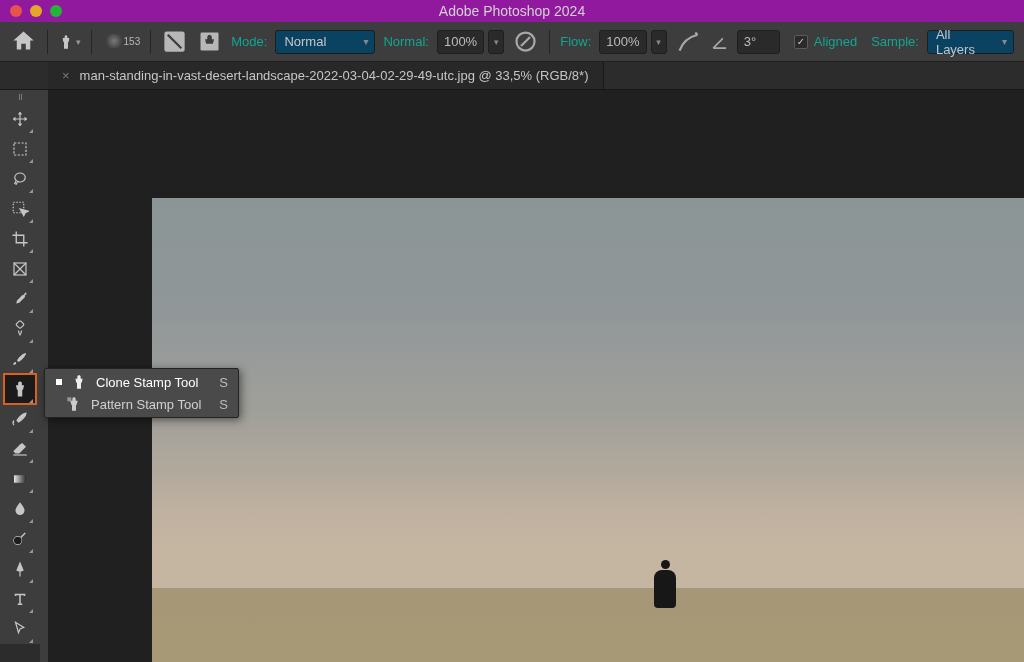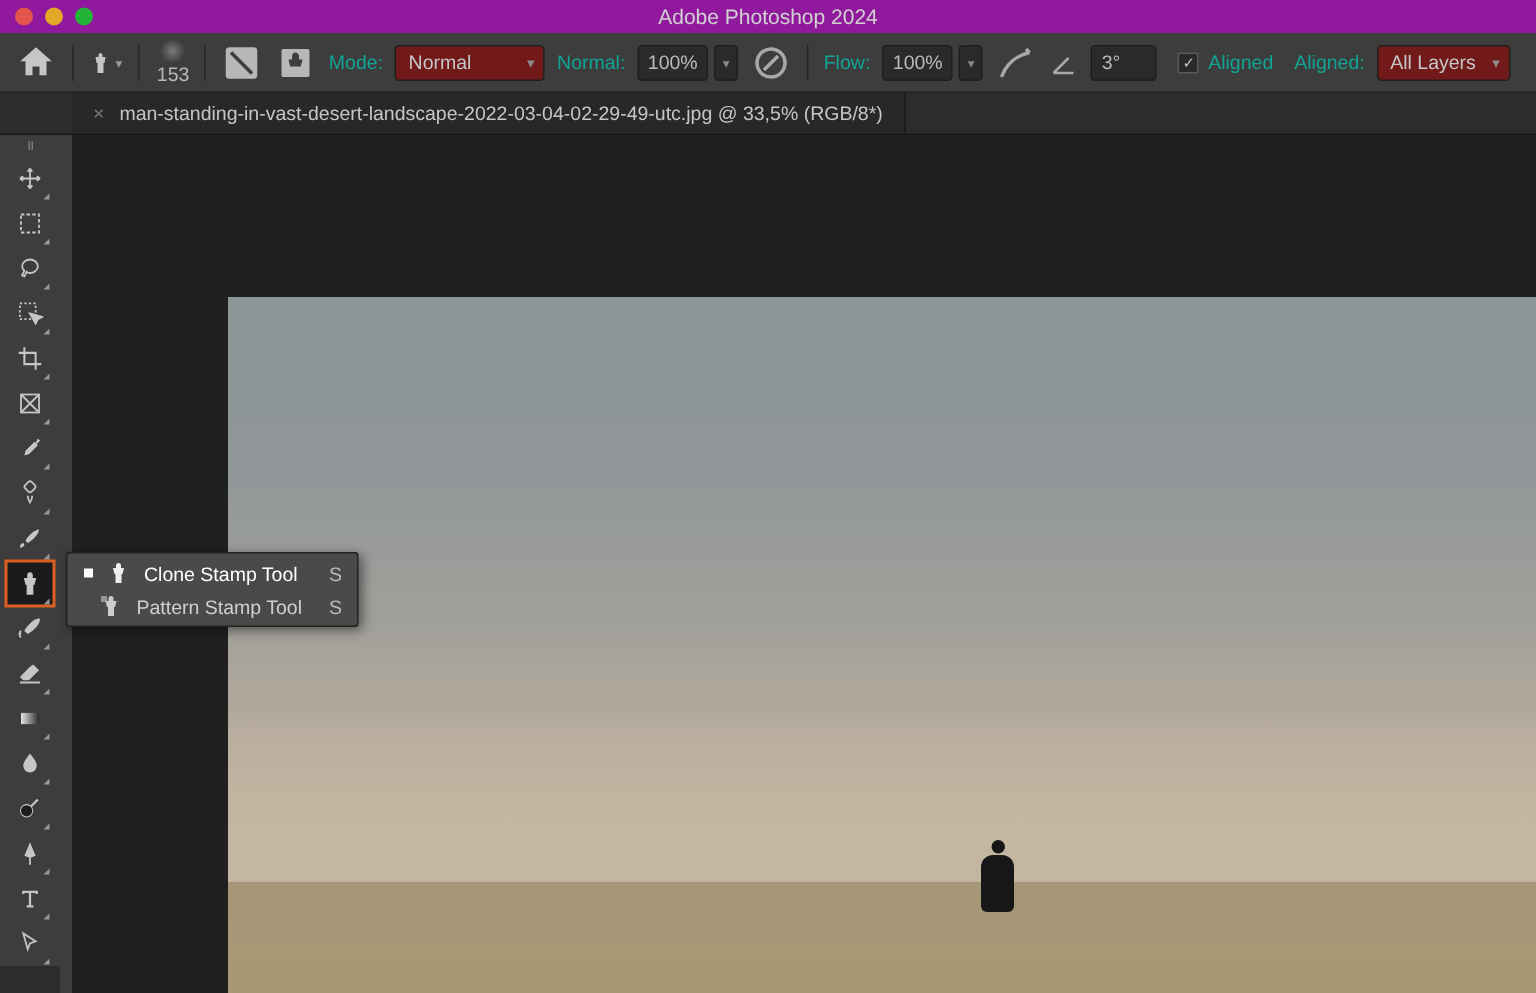--- a/index.html
+++ b/index.html
@@ -11,24 +11,24 @@
     .tlight { width: 12px; height: 12px; border-radius: 50%; }
     .t-red { background: #ff5f57; }
     .t-yellow { background: #febc2e; }
     .t-green { background: #28c840; }
     .app-title { position: absolute; left: 50%; transform: translateX(-50%); font-size: 14px; color: #e8e8e8; font-weight: 500; }
     
     
     .optionsbar { height: 40px; background: #444444; border-bottom: 1px solid #222; display: flex; align-items: center; padding: 0 10px; gap: 8px; }
     .opt-btn { width: 28px; height: 28px; display: flex; align-items: center; justify-content: center; color: #ccc; }
     .opt-sep { width: 1px; height: 24px; background: #2a2a2a; margin: 0 2px; }
-    .brush-num { font-size: 13px; color: #ccc; margin-left: 2px; display:flex; flex-direction:column; align-items:center; }
+    .brush-num { font-size: 10px; color: #ccc; margin-left: 2px; display:flex; flex-direction:row; align-items:center; }
     .brush-preview { width: 20px; height: 14px; background: radial-gradient(circle, #888 0%, transparent 70%); margin-bottom:1px; }
     .opt-label { font-size: 13px; color: #14b8a6; }
-    .opt-select { background: #7f1d1d; border: 1px solid #222; height: 24px; padding: 0 22px 0 8px; color: #ddd; font-size: 13px; border-radius: 3px; position: relative; display:flex; align-items:center; }
+    .opt-select { background: #0c4a6e; border: 1px solid #222; height: 24px; padding: 0 22px 0 8px; color: #ddd; font-size: 13px; border-radius: 3px; position: relative; display:flex; align-items:center; }
     .opt-select::after { content:'▾'; position:absolute; right:6px; font-size:10px; color:#999;}
     .opt-select.wide { min-width: 100px; }
     .opt-pct { display:flex; align-items:center; gap:4px; }
     .pct-box { background: #2f2f2f; border:1px solid #222; height:24px; padding:0 6px; display:flex; align-items:center; border-radius:3px; font-size:13px;}
     .pct-chev { width:16px; height:24px; background:#2f2f2f; border:1px solid #222; display:flex; align-items:center; justify-content:center; border-radius:3px; font-size:9px; color:#999;}
     .angle-box { background:#2f2f2f; border:1px solid #222; height:24px; width:44px; padding:0 6px; display:flex; align-items:center; border-radius:3px; font-size:13px;}
     .checkbox { width:14px; height:14px; background:#2f2f2f; border:1px solid #666; display:inline-flex; align-items:center; justify-content:center; font-size:10px; color:#ddd; border-radius:2px;}
     
     
     .tabbar { height: 28px; background: #323232; display:flex; align-items:stretch; padding-left: 48px; border-bottom: 1px solid #1a1a1a; }
@@ -144,21 +144,21 @@
         <path d="M4 20h16M4 20L16 8"></path>
       </svg>
   </div>
   <div class="angle-box">
     <span>3°</span>
   </div>
   <div style="display:flex; align-items:center; gap:6px; margin-left:6px;">
     <span class="checkbox">✓</span>
     <span class="opt-label">Aligned</span>
   </div>
-  <span class="opt-label" style="margin-left:6px;">Aligned:</span>
+  <span class="opt-label" style="margin-left:6px;">Sample:</span>
   <div class="opt-select" style="min-width:70px;">
     <span>All Layers</span>
   </div>
 </div>
 
 <div class="tabbar">
   <div class="doc-tab">
     <span class="tab-x">×</span>
     <span>man-standing-in-vast-desert-landscape-2022-03-04-02-29-49-utc.jpg @ 33,5% (RGB/8*)</span>
   </div>

